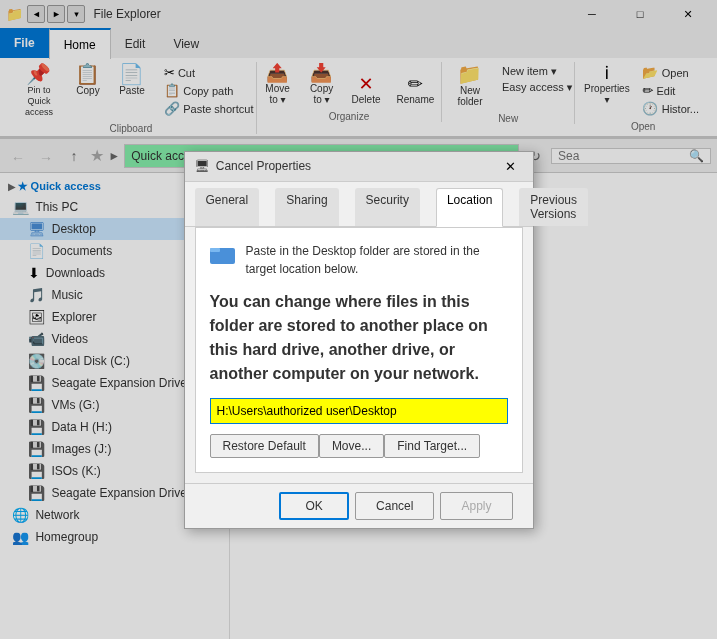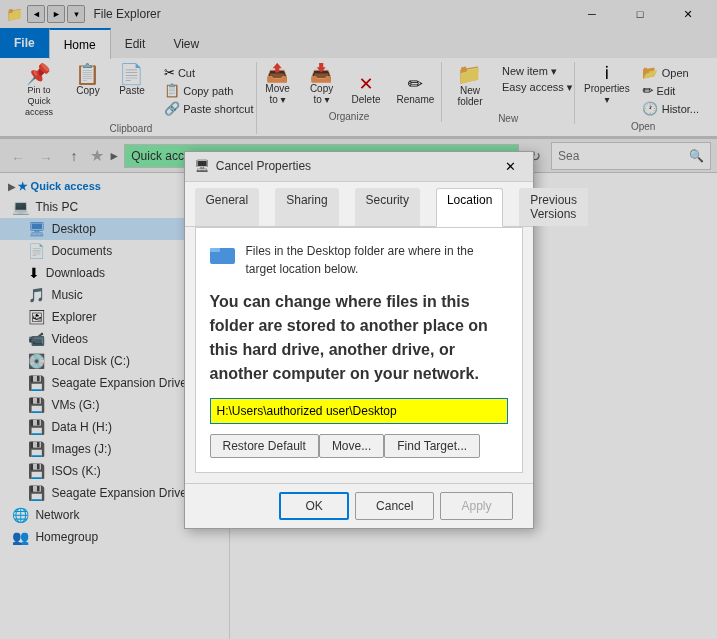--- a/index.html
+++ b/index.html
@@ -65,21 +65,21 @@
     .address-bar {
       background: #f0f0f0; height: 34px; display: flex; align-items: center;
       padding: 0 6px; gap: 4px; border-bottom: 1px solid #ccc;
     }
     .nav-btn { width: 24px; height: 24px; display: flex; align-items: center; justify-content: center; cursor: pointer; border-radius: 2px; font-size: 14px; color: #666; }
     .nav-btn.disabled { color: #bbb; cursor: default; }
     .address-path {
       flex: 1; height: 24px; background: #86efac; border: 1px solid #ccc;
       display: flex; align-items: center; padding: 0 6px; font-size: 12px; color: #333;
     }
-    .search-box { width: 160px; height: 28px; background: white; border: 1px solid #ccc; display: flex; align-items: center; padding: 0 6px; }
+    .search-box { width: 160px; height: 16px; background: white; border: 1px solid #ccc; display: flex; align-items: center; padding: 0 6px; }
     .search-box input { border: none; outline: none; font-size: 12px; width: 100%; }
 
     
     .main-area { display: flex; height: calc(639px - 28px - 62px - 34px - 22px); }
 
     
     .sidebar { width: 230px; background: white; border-right: 1px solid #e0e0e0; overflow-y: auto; padding: 4px 0; }
     .sidebar-item {
       display: flex; align-items: center; gap: 6px; padding: 3px 12px; cursor: pointer;
       white-space: nowrap; font-size: 12px;
@@ -406,21 +406,21 @@
     </div>
 
     <div class="dialog-body">
       <div class="dialog-info-block">
         <div class="dialog-folder-icon">
           <svg width="26" height="20" viewBox="0 0 26 20">
             <rect x="0" y="4" width="25" height="16" rx="2" fill="#4a90d9"></rect>
             <rect x="0" y="4" width="10" height="4" rx="1" fill="#7ab8f0"></rect>
           </svg>
         </div>
-        <div class="dialog-info-text">Files in the Desktop folder are where in the target location below.</div>
+        <div class="dialog-info-text">Paste in the Desktop folder are stored in the target location below.</div>
       </div>
       <div class="dialog-description">You can change where files in this folder are stored to another place on this hard drive, another drive, or another computer on your network.</div>
       <input class="dialog-path-input" type="text" value="H:\Users\authorized user\Desktop" style="">
       <div class="dialog-buttons-row">
         <button class="dialog-btn">Restore Default</button>
         <button class="dialog-btn">Move...</button>
         <button class="dialog-btn">Find Target...</button>
       </div>
     </div>
 

